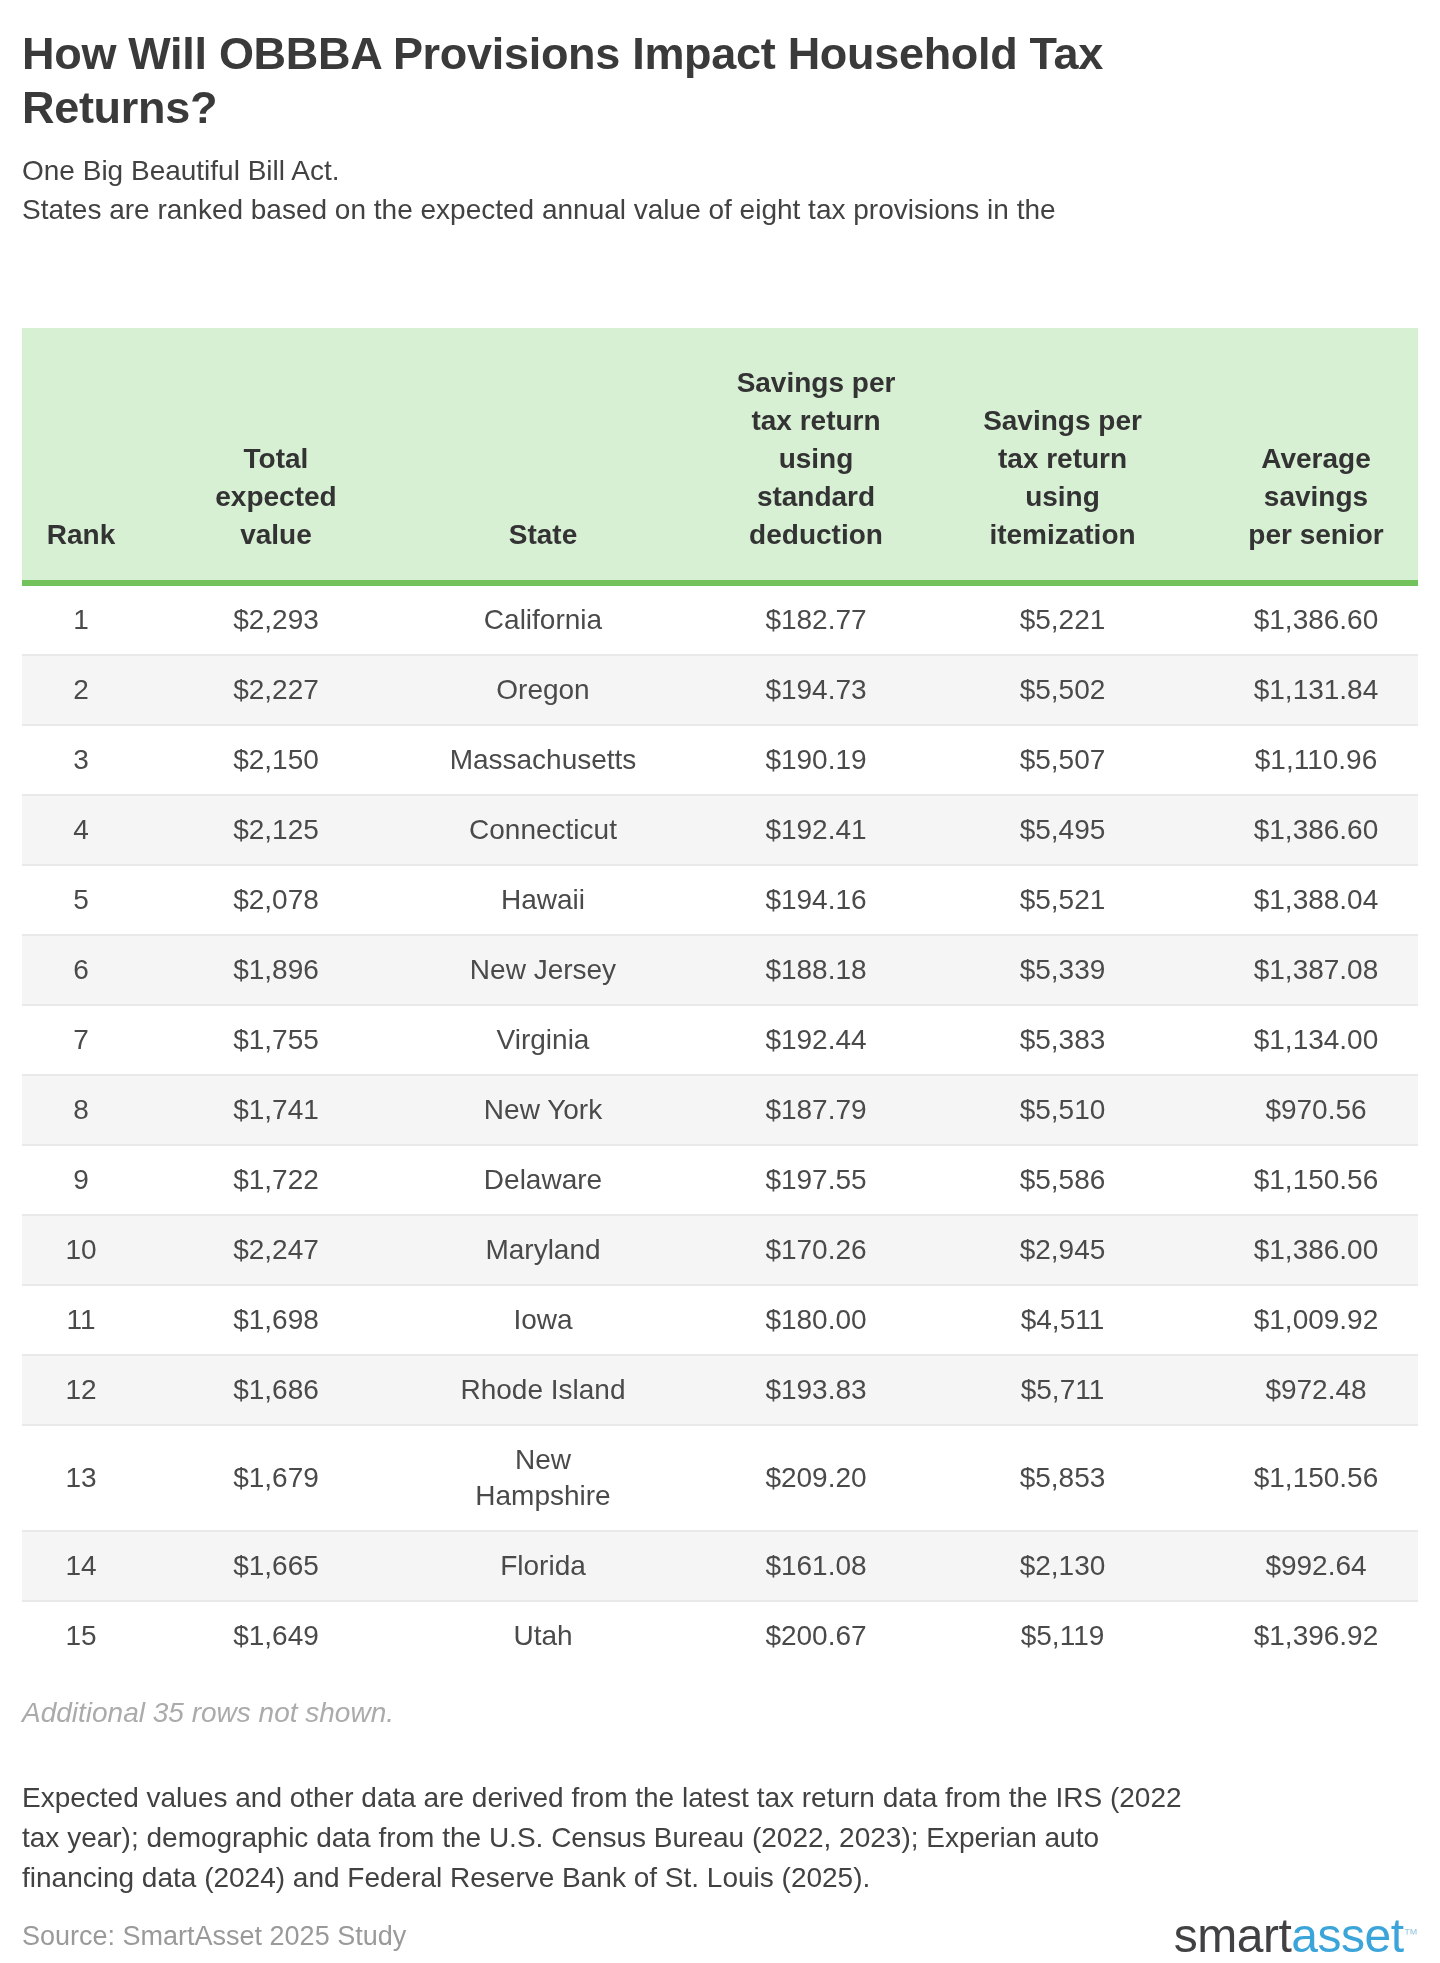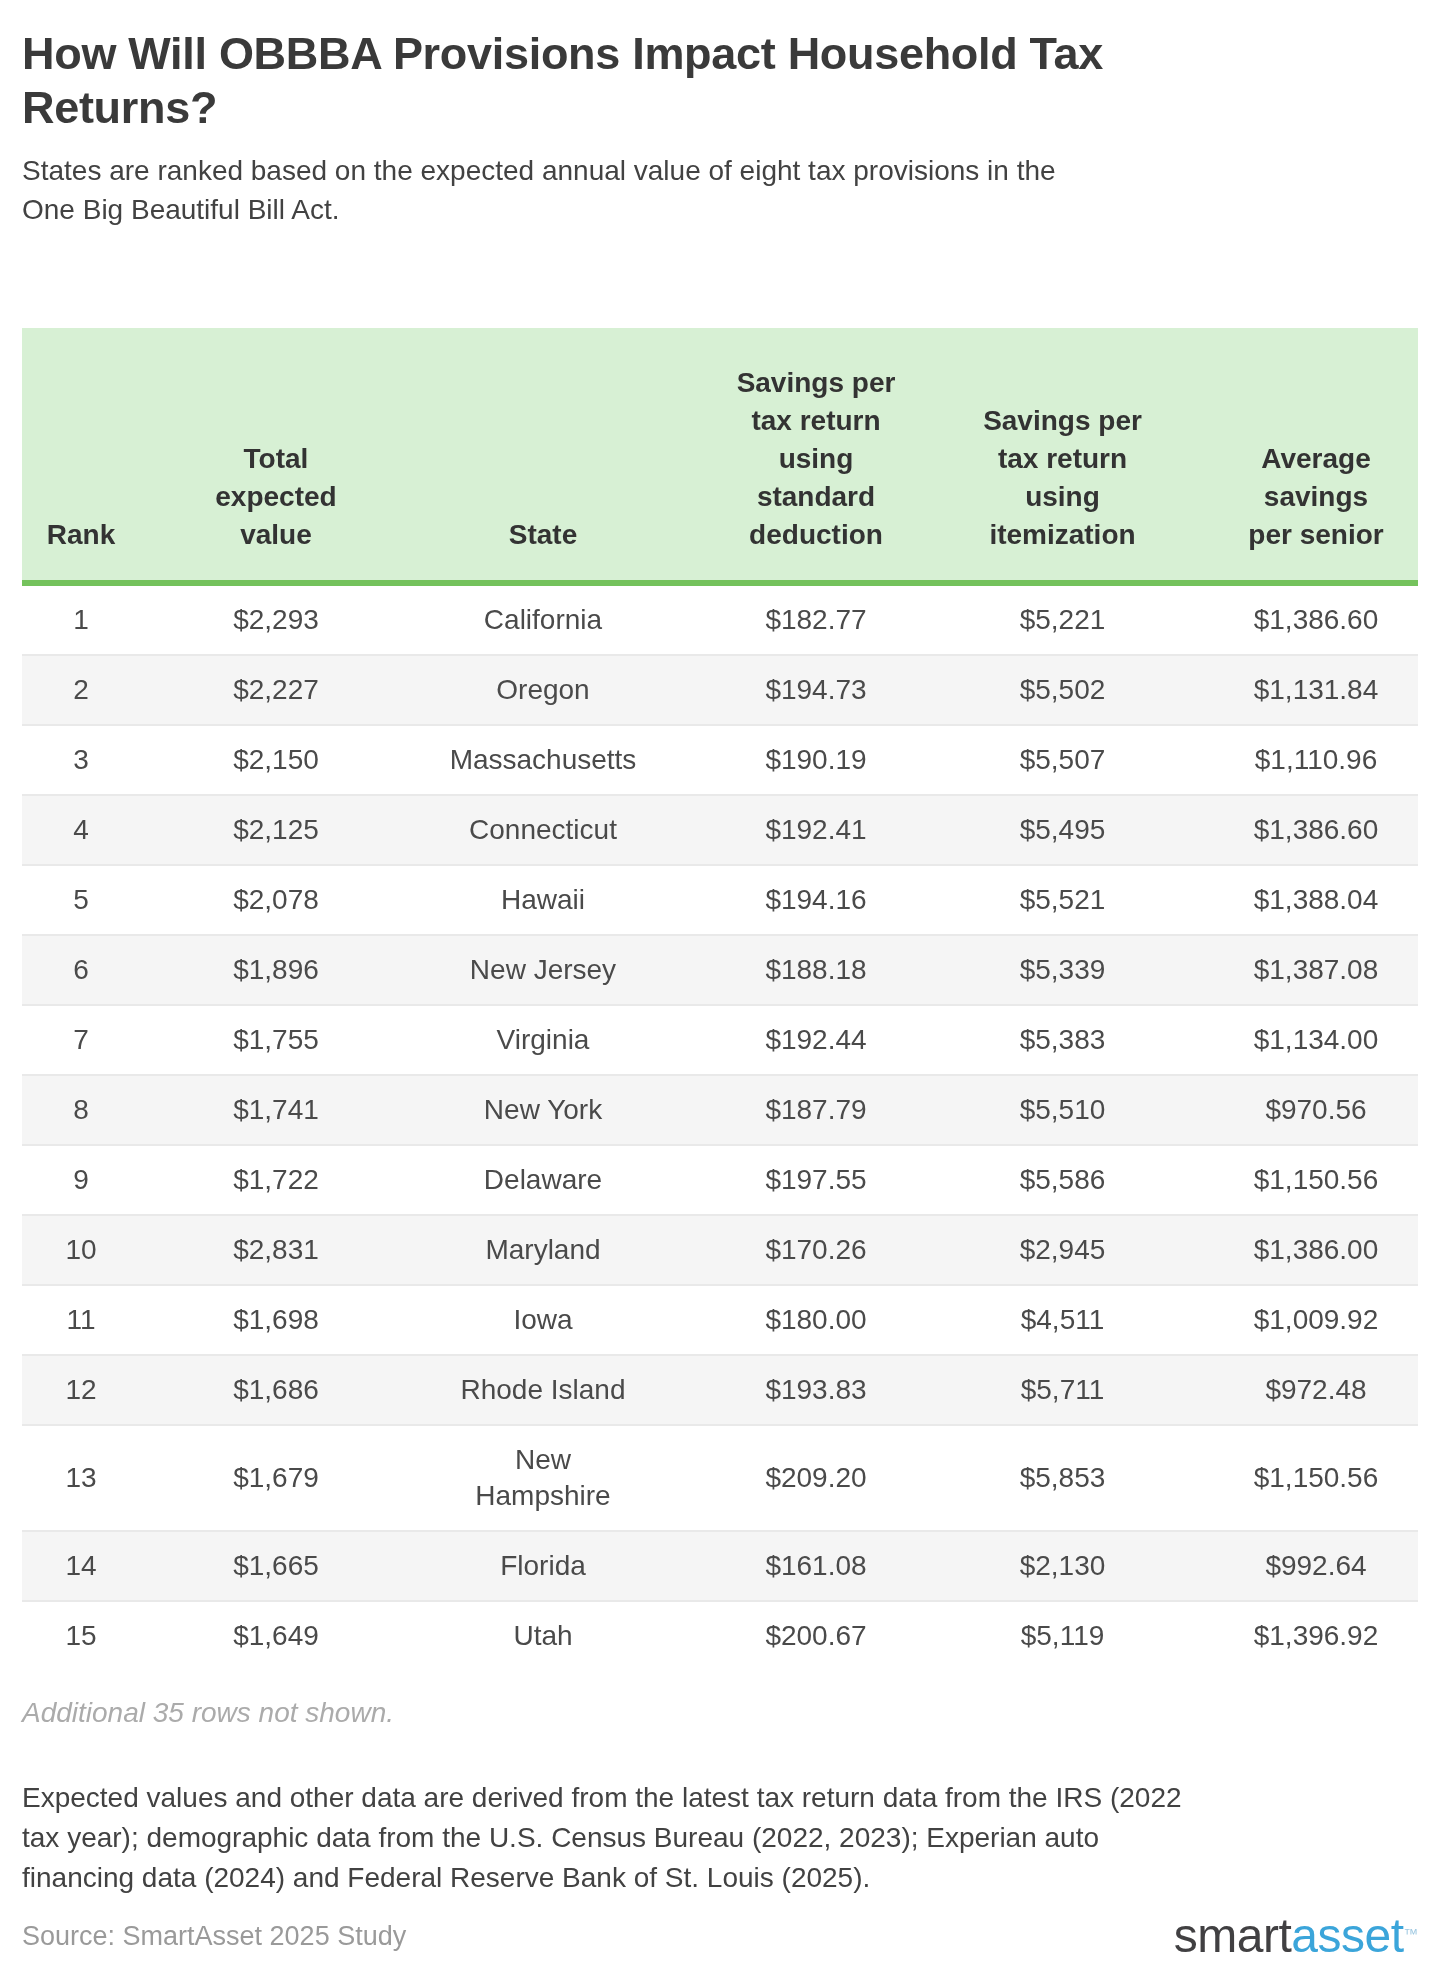--- a/index.html
+++ b/index.html
@@ -127,22 +127,22 @@
 <body>
 
 <div class="page">
 
   <div class="title">
     <div>How Will OBBBA Provisions Impact Household Tax</div>
     <div>Returns?</div>
   </div>
 
   <div class="subtitle">
+    <div>One Big Beautiful Bill Act.</div>
     <div>States are ranked based on the expected annual value of eight tax provisions in the</div>
-    <div>One Big Beautiful Bill Act.</div>
   </div>
 
   <div class="table">
     <div class="thead">
         <div class="th col0">
           <div>Rank</div>
         </div>
         <div class="th col1">
           <div>Total</div>
           <div>expected</div>
@@ -238,21 +238,21 @@
         <div class="tr">
           <div class="td col0"><span>9</span></div>
           <div class="td col1"><span>$1,722</span></div>
           <div class="td col2"><span>Delaware</span></div>
           <div class="td col3"><span>$197.55</span></div>
           <div class="td col4"><span>$5,586</span></div>
           <div class="td col5"><span>$1,150.56</span></div>
         </div>
         <div class="tr">
           <div class="td col0"><span>10</span></div>
-          <div class="td col1"><span>$2,831</span></div>
+          <div class="td col1"><span>$2,247</span></div>
           <div class="td col2"><span>Maryland</span></div>
           <div class="td col3"><span>$170.26</span></div>
           <div class="td col4"><span>$2,945</span></div>
           <div class="td col5"><span>$1,386.00</span></div>
         </div>
         <div class="tr">
           <div class="td col0"><span>11</span></div>
           <div class="td col1"><span>$1,698</span></div>
           <div class="td col2"><span>Iowa</span></div>
           <div class="td col3"><span>$180.00</span></div>

